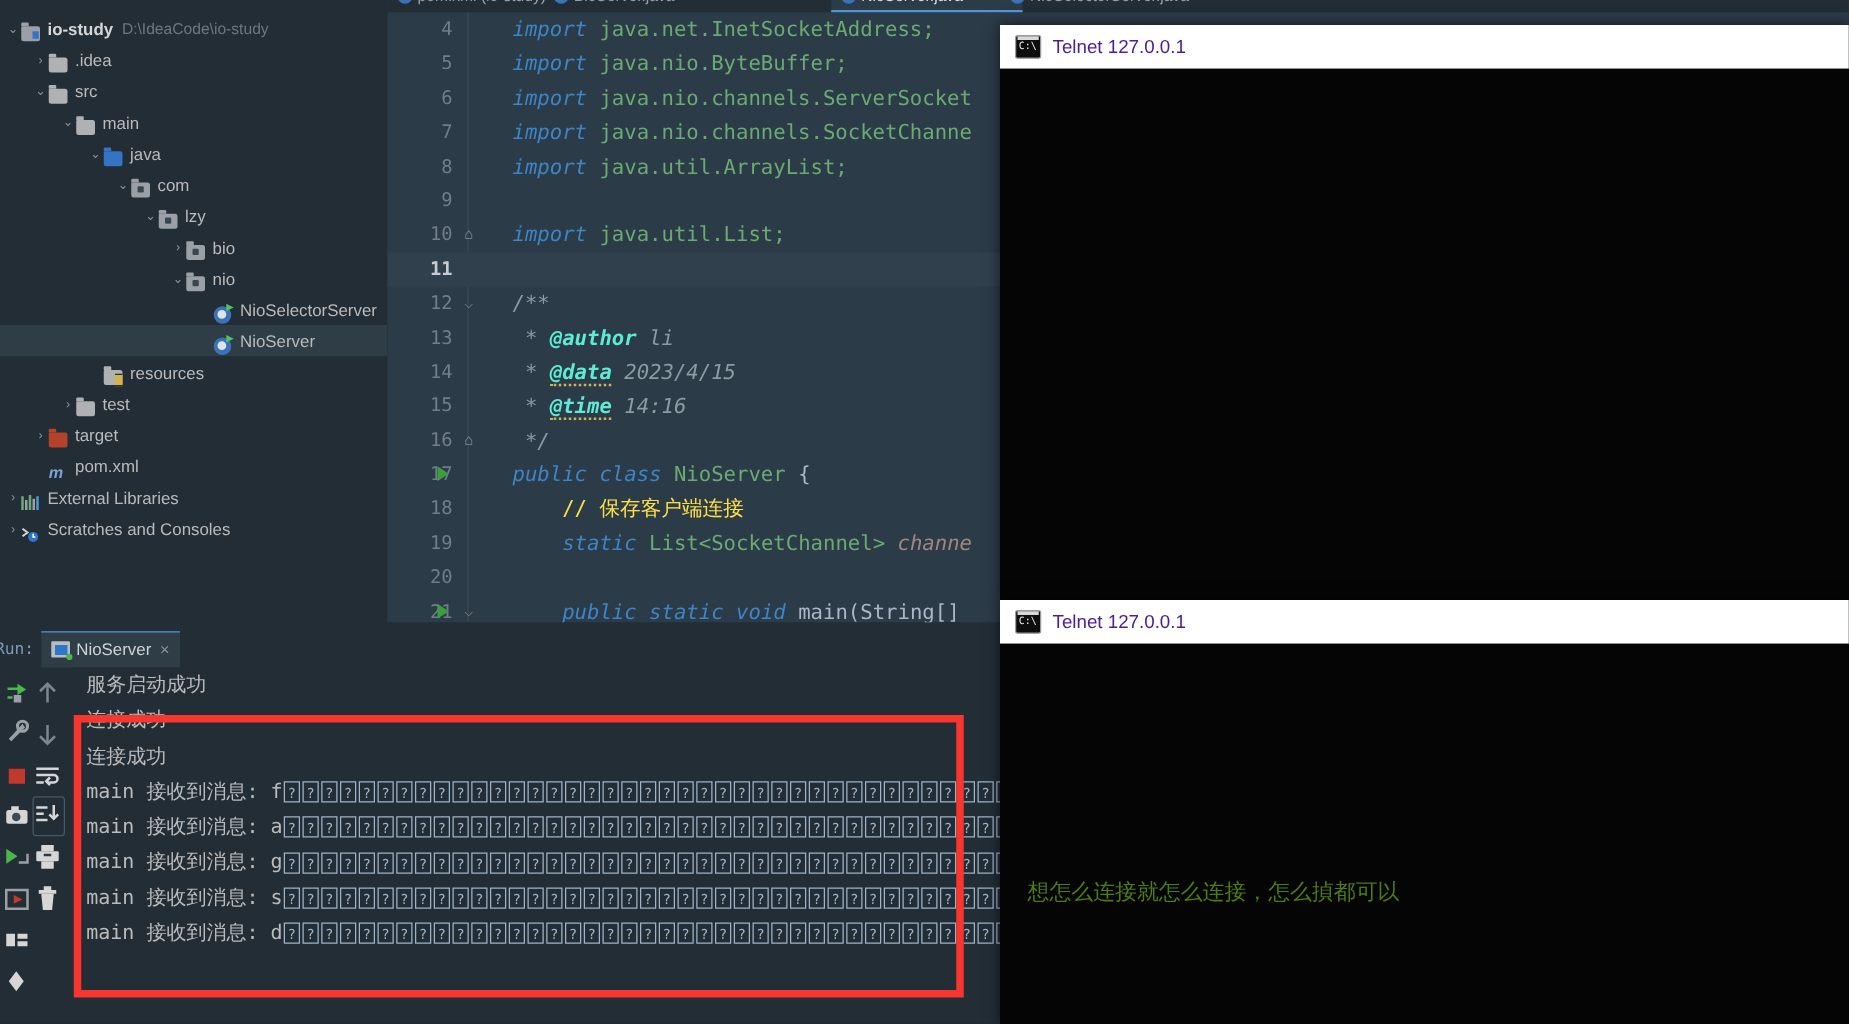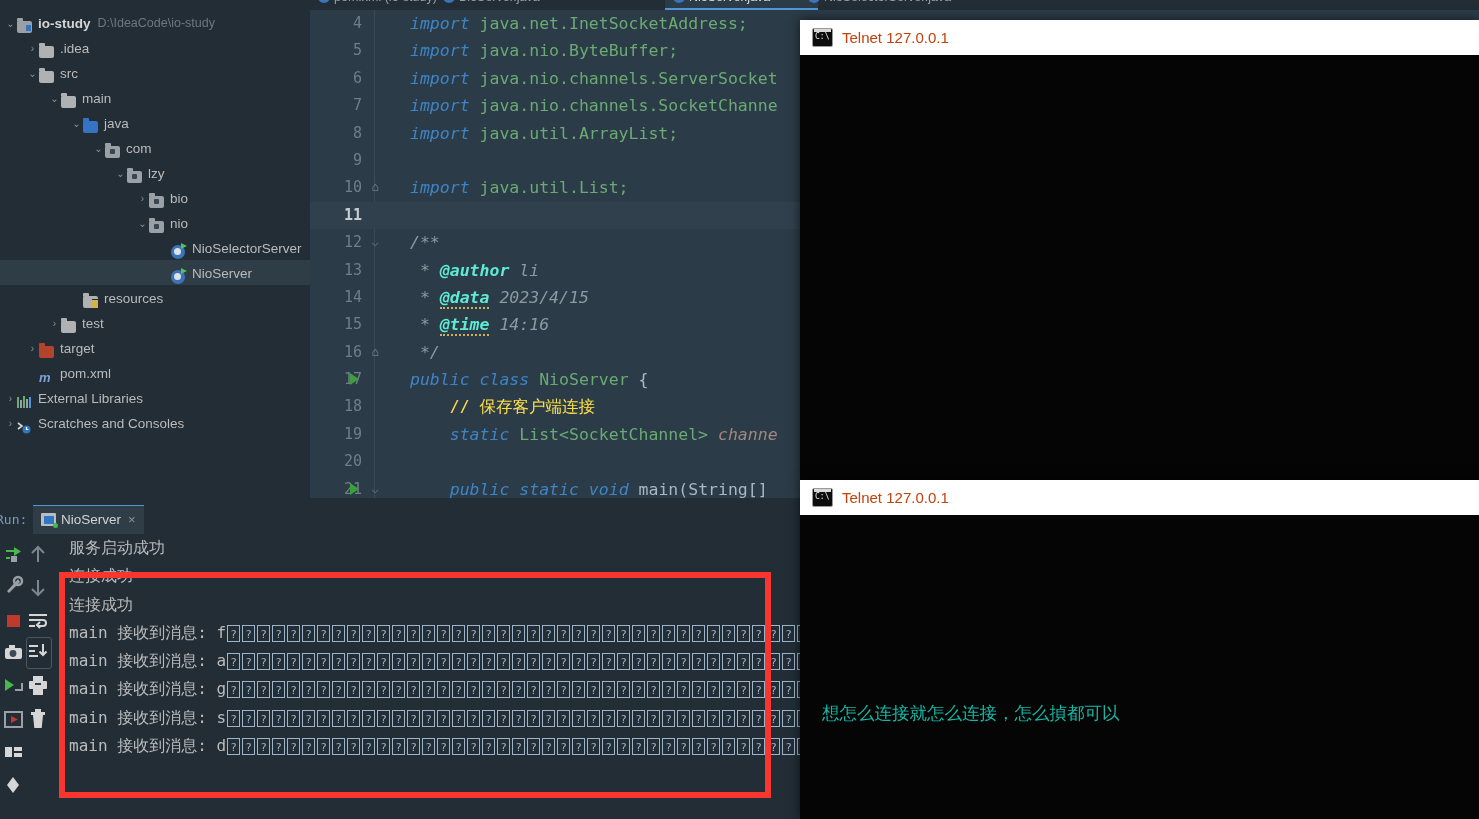--- a/index.html
+++ b/index.html
@@ -104,23 +104,23 @@
         font-family:"DejaVu Sans","Liberation Sans",sans-serif;box-sizing:border-box;}
   .redbox{position:absolute;left:59px;top:572px;width:712px;height:226px;border:6px solid #f8352e;box-sizing:border-box;pointer-events:none;}
 
   
   .telnet{position:absolute;background:#000;box-shadow:0 0 10px rgba(0,0,0,.6);}
   .tel-title{height:35px;background:#ffffff;display:flex;align-items:center;padding-left:12px;gap:9px;}
   .tel-ico{width:19px;height:17px;background:#0d0d0d;border:1px solid #9a9a9a;border-radius:2px;position:relative;flex:none;}
   .tel-ico:before{content:"C:\\";position:absolute;left:2px;top:1px;color:#e8e8e8;font-size:8px;
       font-family:"DejaVu Sans Mono","Liberation Mono",monospace;line-height:13px;}
   .tel-ico:after{content:"";position:absolute;left:1px;top:0;right:1px;height:3px;background:#d8d8d8;}
-  .tel-name{color:#c2410c;font-size:15px;}
+  .tel-name{color:#4c1d95;font-size:15px;}
   .tel-body{background:#050505;position:relative;}
-  .tel-red{position:absolute;color:#14b8a6;font-size:17.5px;white-space:nowrap;}
+  .tel-red{position:absolute;color:#4d7c0f;font-size:17.5px;white-space:nowrap;}
 
   #t1{left:800px;top:20px;width:679px;height:460px;}
   #t1 .tel-body{height:425px;}
   #t2{left:800px;top:480px;width:679px;height:339px;}
   #t2 .tel-body{height:304px;}
 </style>
 </head>
 <body>
 
 <div class="root">

